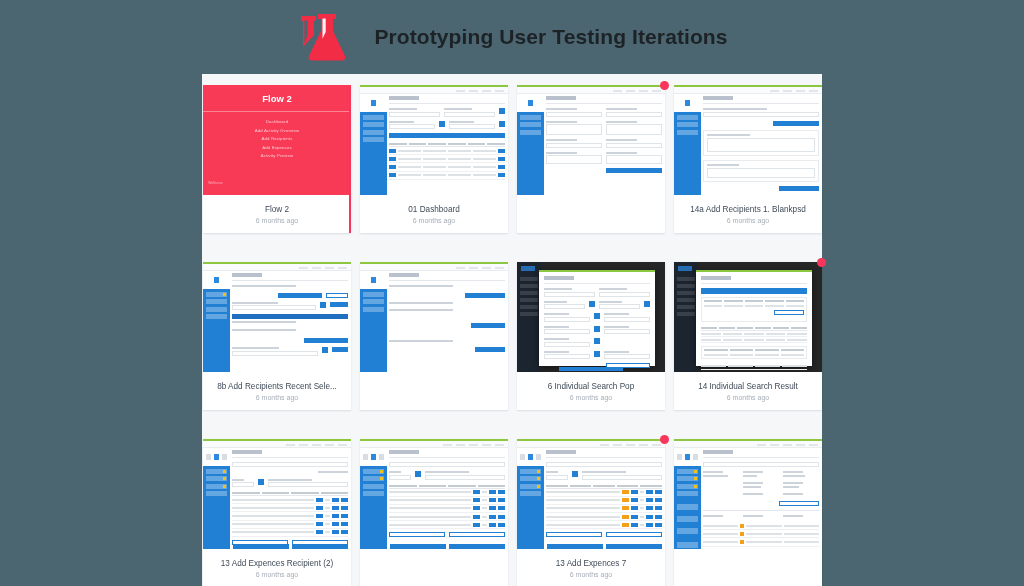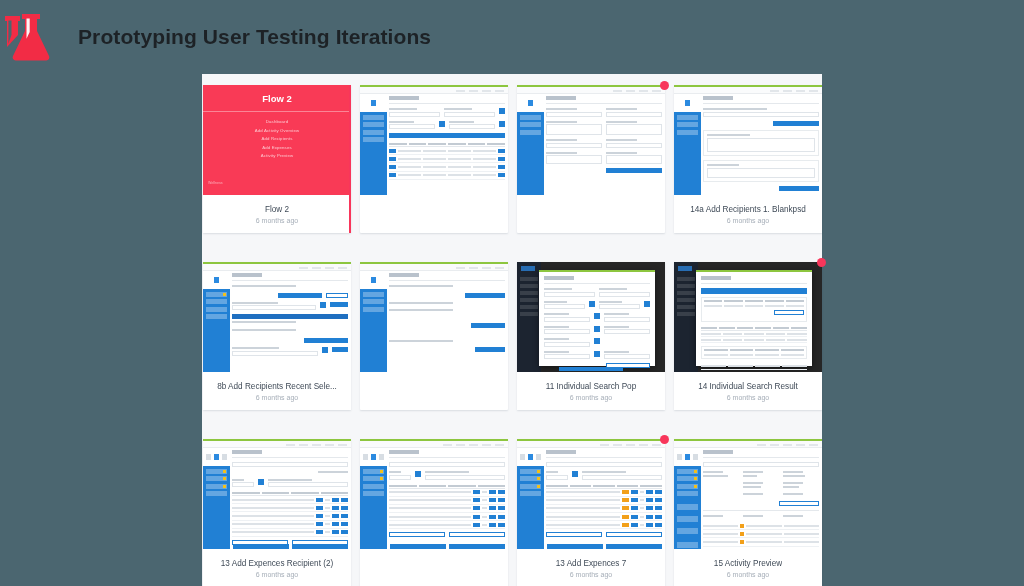--- a/index.html
+++ b/index.html
@@ -8,20 +8,21 @@
     overflow: hidden;
     background: #4b6670;
     font-family: "Liberation Sans", sans-serif;
   }
 
   
   .header {
     height: 74px;
     display: flex;
     align-items: center;
+    justify-content: center;
     gap: 26px;
   }
   .flask-icon { width: 52px; height: 48px; display:block; }
   .header-title {
     font-size: 21px;
     font-weight: bold;
     color: #1d2226;
     letter-spacing: .1px;
     white-space: nowrap;
   }
@@ -308,20 +309,24 @@
                   <i></i>
                   <i></i>
                   <i></i>
                   <i></i>
                   <b></b>
                 </div>
             </div>
           </div>
         </div>
       </div>
+      <div class="caption">
+        <div class="title">01 Dashboard</div>
+        <div class="time">6 months ago</div>
+      </div>
     </div>
 
     <div class="card">
       <div class="dot-badge"></div>
       <div class="thumb">
         <div class="mock">
           <div class="mock-topline"></div>
           <div class="mock-topbar">
               <div class="topnav">
                 <i></i>
@@ -685,21 +690,21 @@
                   <div class="fld" style="flex:0 0 44px">
                     <div class="btn-out"></div>
                   </div>
                 </div>
             </div>
           </div>
           <div style="position:absolute;left:42px;right:42px;bottom:1px;height:4px;background:#2180d4"></div>
         </div>
       </div>
       <div class="caption">
-        <div class="title">11 Individual Search Pop</div>
+        <div class="title">6 Individual Search Pop</div>
         <div class="time">6 months ago</div>
       </div>
     </div>
 
     <div class="card">
       <div class="dot-badge"></div>
       <div class="thumb">
         <div class="mock dark">
           <div class="dark-side">
             <div class="dark-logo"></div>
@@ -1234,20 +1239,16 @@
               <div class="tr">
                   <i></i>
                   <b style="background:#f2a01a;flex:0 0 4px"></b>
                   <i></i>
                   <i></i>
                 </div>
             </div>
           </div>
         </div>
       </div>
-      <div class="caption">
-        <div class="title">15 Activity Preview</div>
-        <div class="time">6 months ago</div>
-      </div>
     </div>
 
   </div>
 </div>
 
 </body></html>

